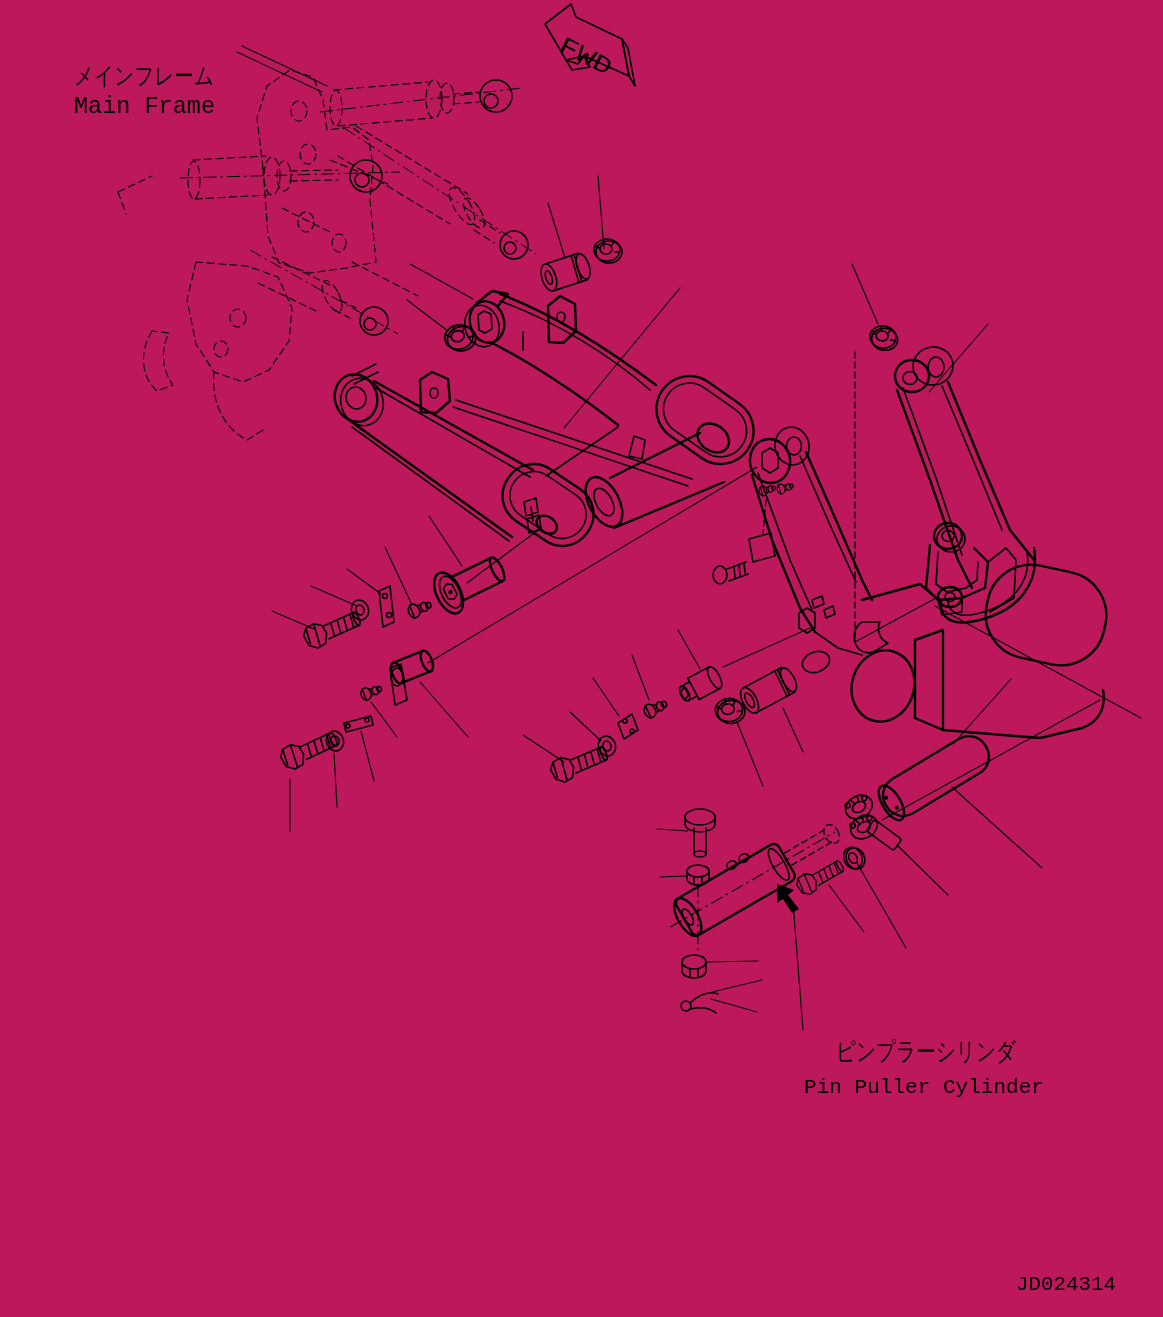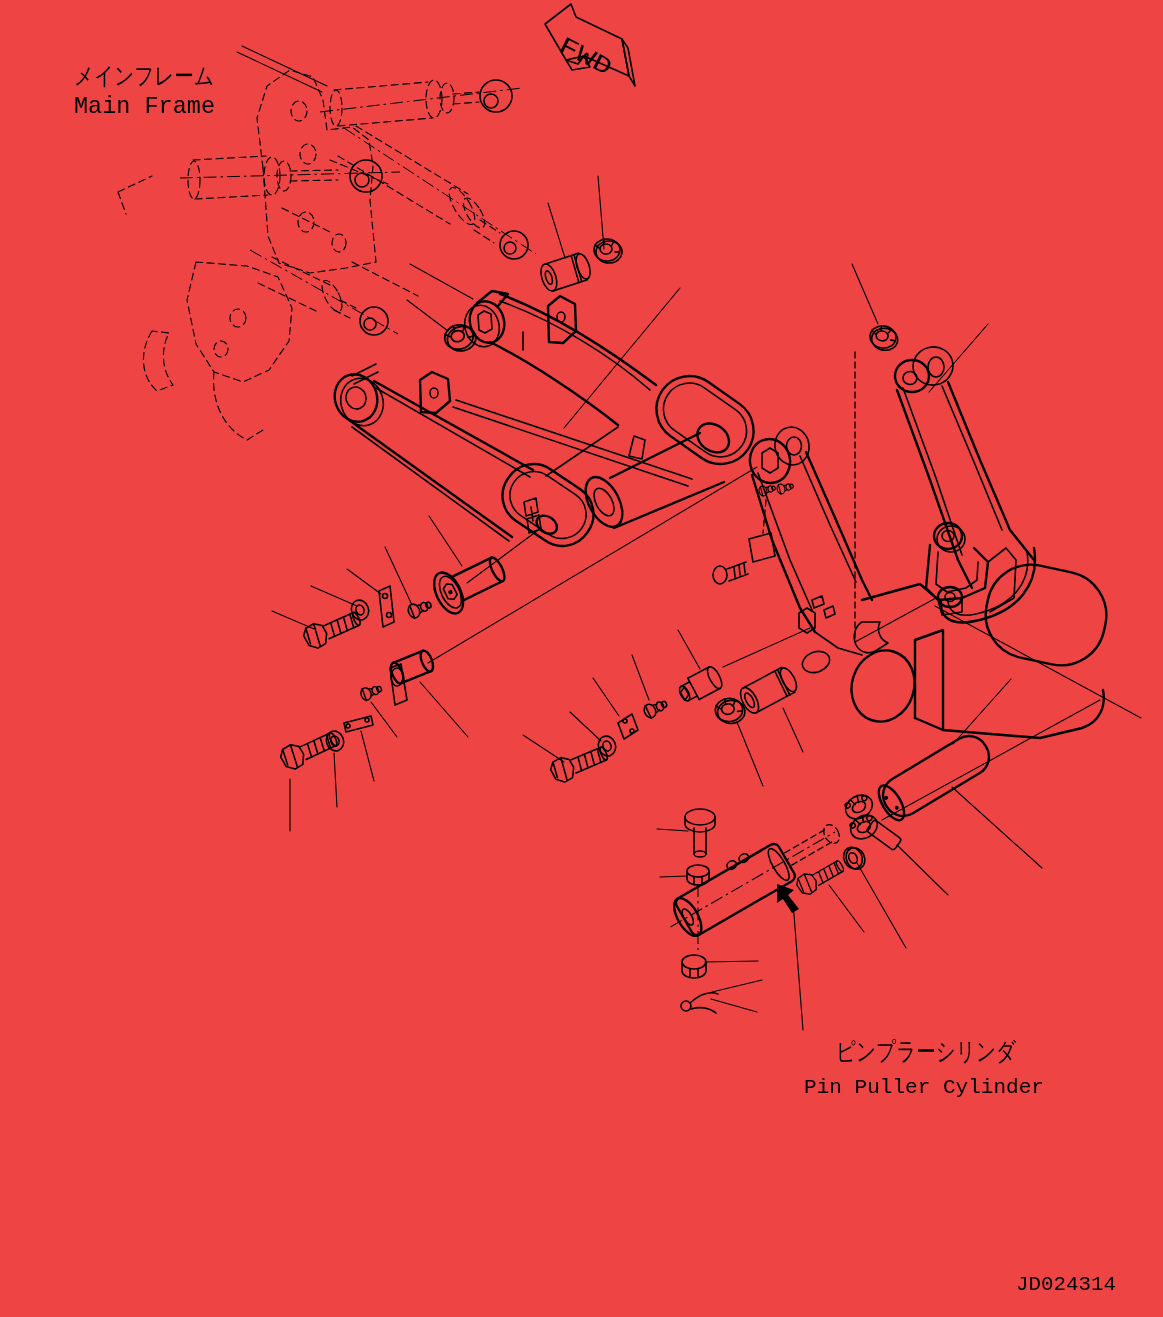--- a/index.html
+++ b/index.html
@@ -1,16 +1,16 @@
 <!DOCTYPE html>
 <html><head>
 <meta charset="utf-8">
 <style>
   html,body{margin:0;padding:0;background:#fff}
-  .stage{position:relative;width:1163px;height:1317px;background:#ef4444;overflow:hidden}
+  .stage{position:relative;width:1163px;height:1317px;background:#be185d;overflow:hidden}
   svg{display:block}
   svg path,svg ellipse,svg circle,svg rect,svg line,svg polyline,svg polygon{fill:none;stroke:#000}
   .s1{stroke-width:2.4;stroke-linejoin:round;stroke-linecap:round}
   .s2{stroke-width:1.6;stroke-linejoin:round;stroke-linecap:round}
   .s3{stroke-width:1.1;stroke-linecap:round}
   .ph{stroke-width:1.15;stroke-dasharray:7 4.5;stroke-linecap:round}
   .cl{stroke-width:1;stroke-dasharray:13 4 2.5 4}
   .dsh{stroke-width:1.3;stroke-dasharray:6 4;stroke-linecap:round}
   .blk{fill:#000;stroke:none}
   text{fill:#000;stroke:none;font-family:"Liberation Mono","DejaVu Sans Mono",monospace}

